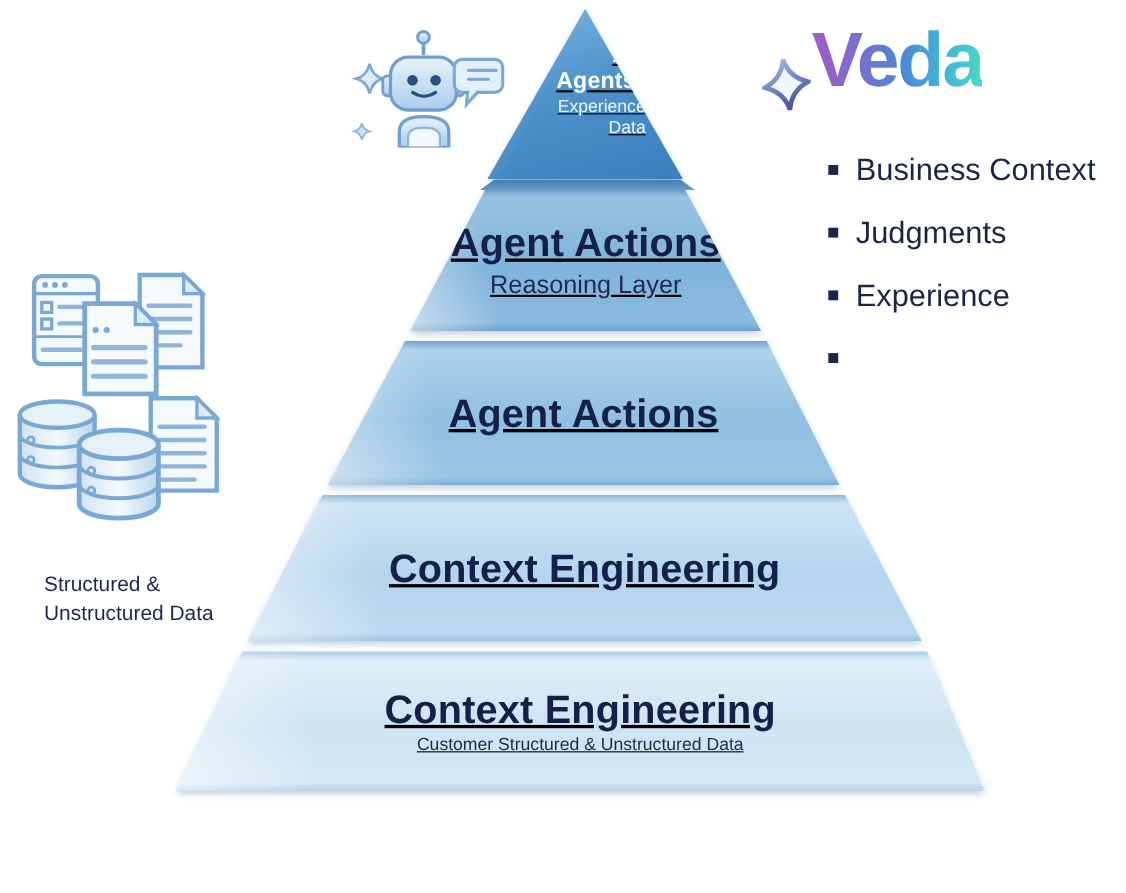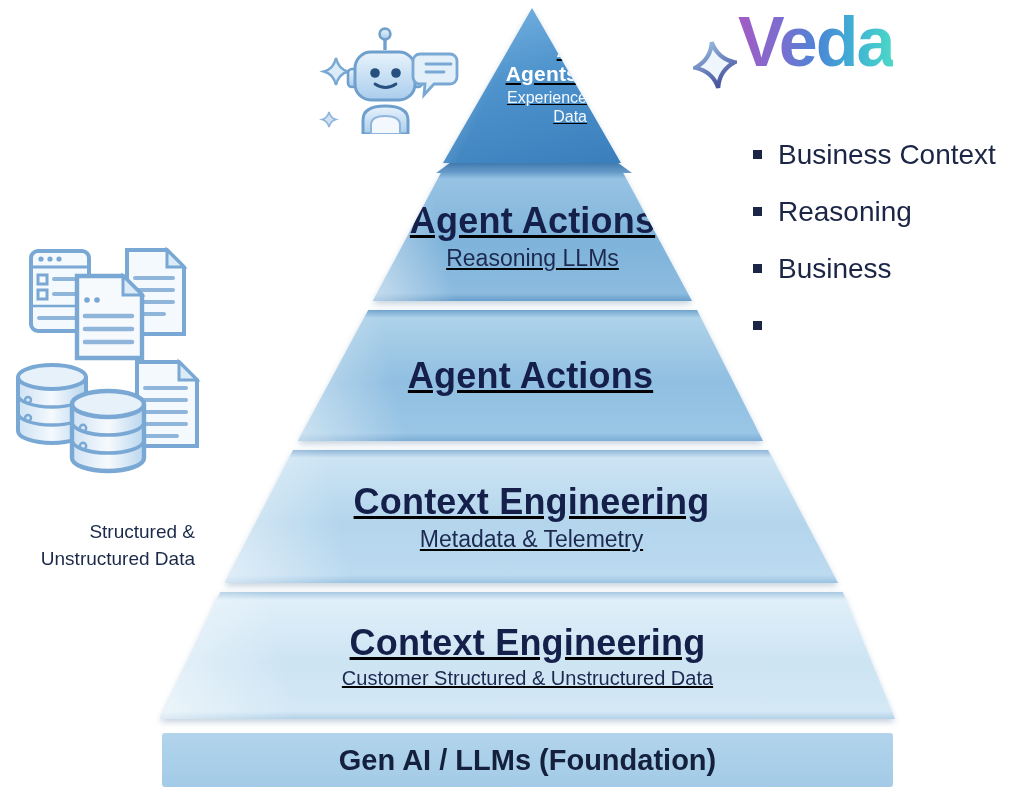--- a/index.html
+++ b/index.html
@@ -58,50 +58,50 @@
   .apex-shadow {
     position:absolute; left:436px; top:163px; width:196px; height:10px;
     clip-path:polygon(7% 0%, 93% 0%, 100% 100%, 0% 100%);
     background:linear-gradient(180deg,#2f6ea9,#5b94c6); opacity:.9;
   }
 
   .ltitle { font-weight:bold; color:#15204a; font-size:36px; letter-spacing:.2px; }
   .lsub   { color:#1c2950; font-size:23px; margin-top:3px; }
   .l1 .ltitle { color:#ffffff; font-size:21px; line-height:1.15; width:92px; }
   .l1 .lsub   { color:#f2f8ff; font-size:16px; line-height:1.2; width:110px; margin-top:2px; }
-  .l5 .lsub { font-size:20px; }
+  .l5 .lsub { font-size:16px; }
 
   .foundation {
     position:absolute; left:162px; top:733px; width:731px; height:54px;
     background:linear-gradient(180deg,#b2d4ec 0%,#a3cbe7 100%);
     border-radius:3px;
     display:flex; align-items:center; justify-content:center;
     font-weight:bold; font-size:29px; color:#14203c;
   }
 
   
-  .brand { position:absolute; left:690px; top:16px; width:260px; height:90px; }
+  .brand { position:absolute; left:690px; top:28px; width:260px; height:90px; }
   .brand-sparkle { position:absolute; left:3px; top:24px; }
   .brand-name {
     position:absolute; left:48px; top:-14px;
     font-size:70px; font-weight:bold; letter-spacing:-2px;
     background:linear-gradient(92deg,#a15cc4 2%, #7b6ed0 28%, #4b86d6 52%, #3fb4d4 76%, #4cd9c6 100%);
     -webkit-background-clip:text; background-clip:text; color:transparent;
   }
   .bullets { position:absolute; left:753px; top:126px; }
   .bullet-item { display:flex; align-items:center; height:57px; }
   .bullet-sq { width:9px; height:9px; background:#1b2545; margin-right:16px; flex:none; }
   .bullet-label { font-size:28px; color:#1b2545; }
 
   
   .src-icons { position:absolute; left:8px; top:240px; width:205px; height:235px; }
   .src-icons svg { position:absolute; }
   .src-label {
     position:absolute; left:40px; top:519px; width:155px;
-    text-align:right; font-size:19px; line-height:1.4; color:#1b2a4a; font-weight:500;
+    text-align:left; font-size:19px; line-height:1.4; color:#1b2a4a; font-weight:500;
   }
 
   .assistant { position:absolute; left:312px; top:24px; width:148px; height:110px; }
 </style>
 </head>
 <body>
 
 <div id="canvas">
 
   <div class="assistant">
@@ -151,25 +151,25 @@
     <div class="brand-name">Veda</div>
   </div>
 
   <div class="bullets">
     <div class="bullet-item">
       <span class="bullet-sq"></span>
       <span class="bullet-label">Business Context</span>
     </div>
     <div class="bullet-item">
       <span class="bullet-sq"></span>
-      <span class="bullet-label">Reasoning</span>
-    </div>
-    <div class="bullet-item">
-      <span class="bullet-sq"></span>
-      <span class="bullet-label">Business</span>
+      <span class="bullet-label">Judgments</span>
+    </div>
+    <div class="bullet-item">
+      <span class="bullet-sq"></span>
+      <span class="bullet-label">Experience</span>
     </div>
     <div class="bullet-item">
       <span class="bullet-sq"></span>
     </div>
   </div>
 
   <div class="src-icons">
 
     <svg style="left:20px; top:8px;" width="64" height="86" viewBox="0 0 64 86">
       <rect x="3" y="3" width="58" height="80" rx="7" fill="#f4f9fd" stroke="#7aa8d4" stroke-width="4"></rect>
@@ -252,41 +252,37 @@
     <div class="layer l1">
       <div class="ltitle">AI Agents</div>
       <div class="lsub">Experience Data</div>
     </div>
   </div>
   <div class="apex-shadow"></div>
 
   <div class="layer-wrap lw2">
     <div class="layer l2">
       <div class="ltitle">Agent Actions</div>
-      <div class="lsub">Reasoning LLMs</div>
+      <div class="lsub">Reasoning Layer</div>
     </div>
   </div>
 
   <div class="layer-wrap lw3">
     <div class="layer l3">
       <div class="ltitle">Agent Actions</div>
     </div>
   </div>
 
   <div class="layer-wrap lw4">
     <div class="layer l4">
       <div class="ltitle">Context Engineering</div>
-      <div class="lsub">Metadata &amp; Telemetry</div>
     </div>
   </div>
 
   <div class="layer-wrap lw5">
     <div class="layer l5">
       <div class="ltitle">Context Engineering</div>
       <div class="lsub">Customer Structured &amp; Unstructured Data</div>
     </div>
   </div>
 
-  <div class="foundation">
-    <span>Gen AI / LLMs (Foundation)</span>
-  </div>
 
 </div>
 
 </body></html>

